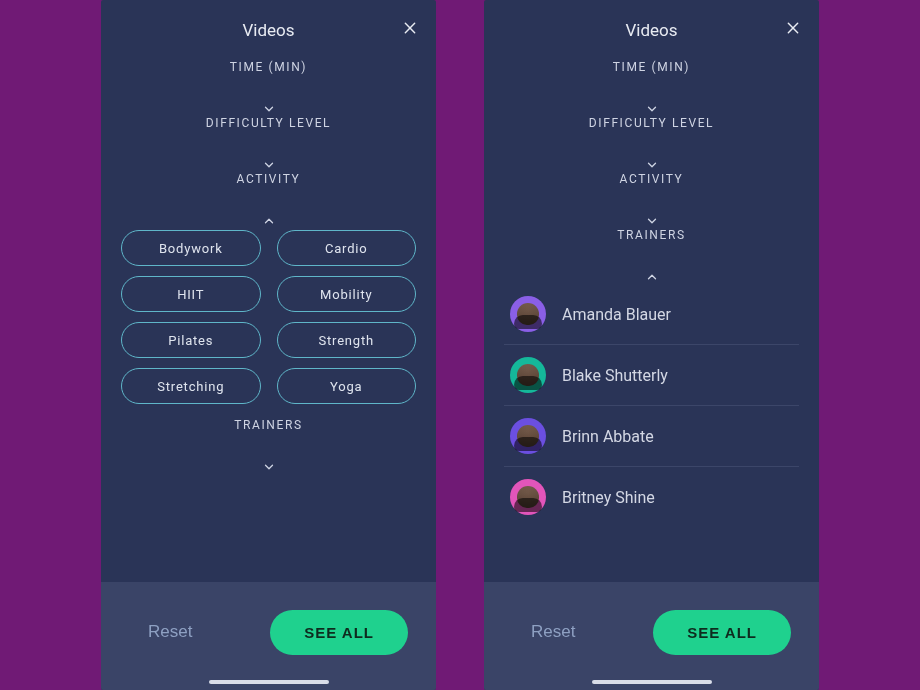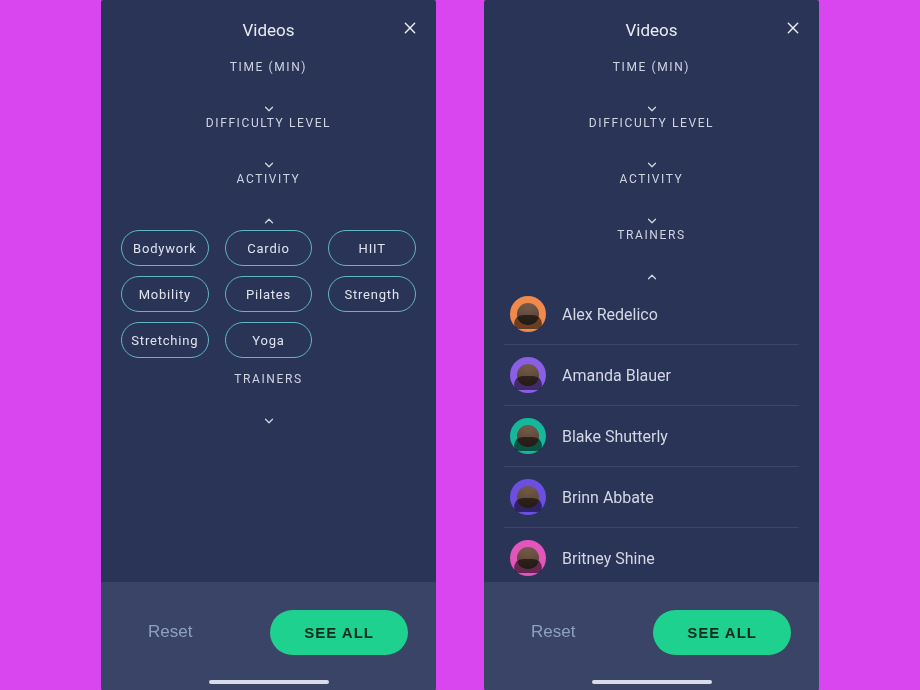--- a/index.html
+++ b/index.html
@@ -9,21 +9,21 @@
     font-family: -apple-system, BlinkMacSystemFont, "Segoe UI", Roboto, Helvetica, Arial, sans-serif;
     -webkit-font-smoothing: antialiased;
   }
   .stage {
     width: 920px;
     height: 690px;
     display: flex;
     gap: 48px;
     justify-content: center;
     align-items: flex-start;
-    background: #d946ef;
+    background: #701a75;
     box-sizing: border-box;
   }
   .phone {
     width: 335px;
     height: 690px;
     background: #2a3457;
     position: relative;
     overflow: hidden;
     border-radius: 2px;
     display: flex;
@@ -75,21 +75,21 @@
     color: #cfd4e3;
     font-size: 12px;
     letter-spacing: 1.6px;
     text-transform: uppercase;
   }
   .chev { width: 14px; height: 14px; flex: 0 0 auto; }
   .chev svg { width: 100%; height: 100%; display: block; }
 
   .chips {
     display: grid;
-    grid-template-columns: 1fr 1fr 1fr;
+    grid-template-columns: 1fr 1fr;
     gap: 10px 16px;
     padding: 2px 0 14px 0;
   }
   .chip {
     border: 1px solid #5fb6c9;
     color: #dfe4ee;
     background: transparent;
     border-radius: 999px;
     height: 34px;
     display: flex;
@@ -338,26 +338,20 @@
         <div class="section-row">
           <span class="section-label">TRAINERS</span>
           <span class="chev">
             <svg viewBox="0 0 24 24" fill="none" stroke="#cfd4e3" stroke-width="2.2" stroke-linecap="round" stroke-linejoin="round">
                 <polyline points="6 15 12 9 18 15"></polyline>
               </svg>
           </span>
         </div>
 
         <div class="trainer-list">
-          <div class="trainer-item">
-            <span class="avatar" style="background:#f0894b">
-                <span class="avatar-inner"></span>
-              </span>
-            <span class="trainer-name">Alex Redelico</span>
-          </div>
           <div class="trainer-item">
             <span class="avatar" style="background:#8a5fe6">
                 <span class="avatar-inner"></span>
               </span>
             <span class="trainer-name">Amanda Blauer</span>
           </div>
           <div class="trainer-item">
             <span class="avatar" style="background:#15b89a">
                 <span class="avatar-inner"></span>
               </span>

